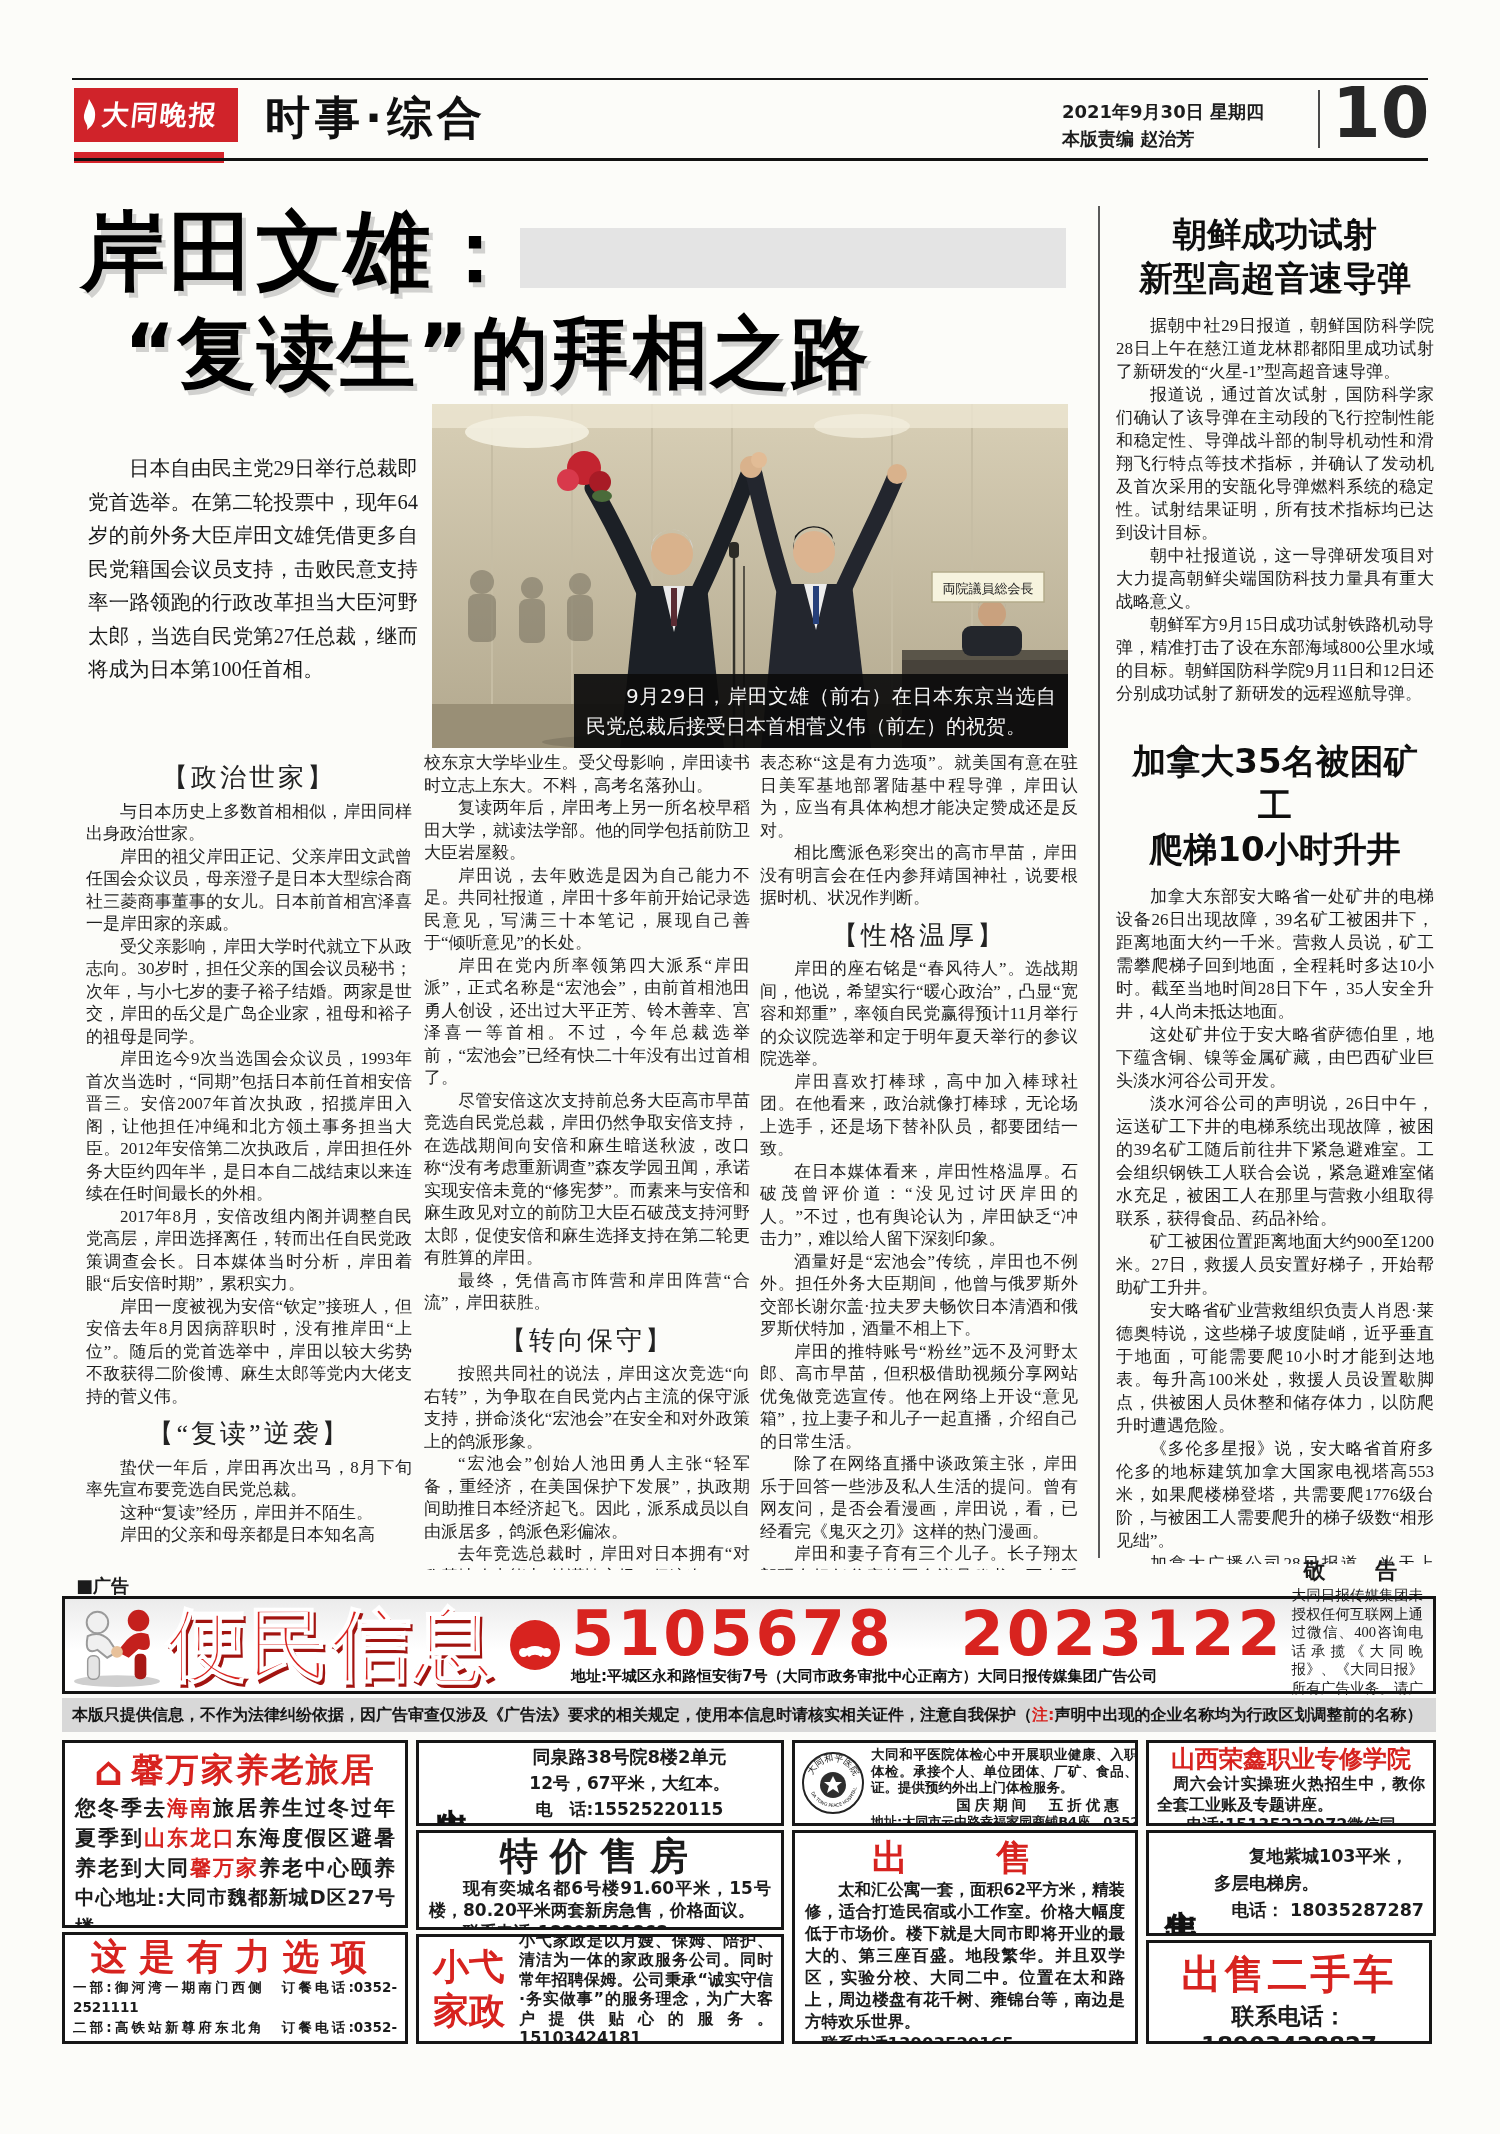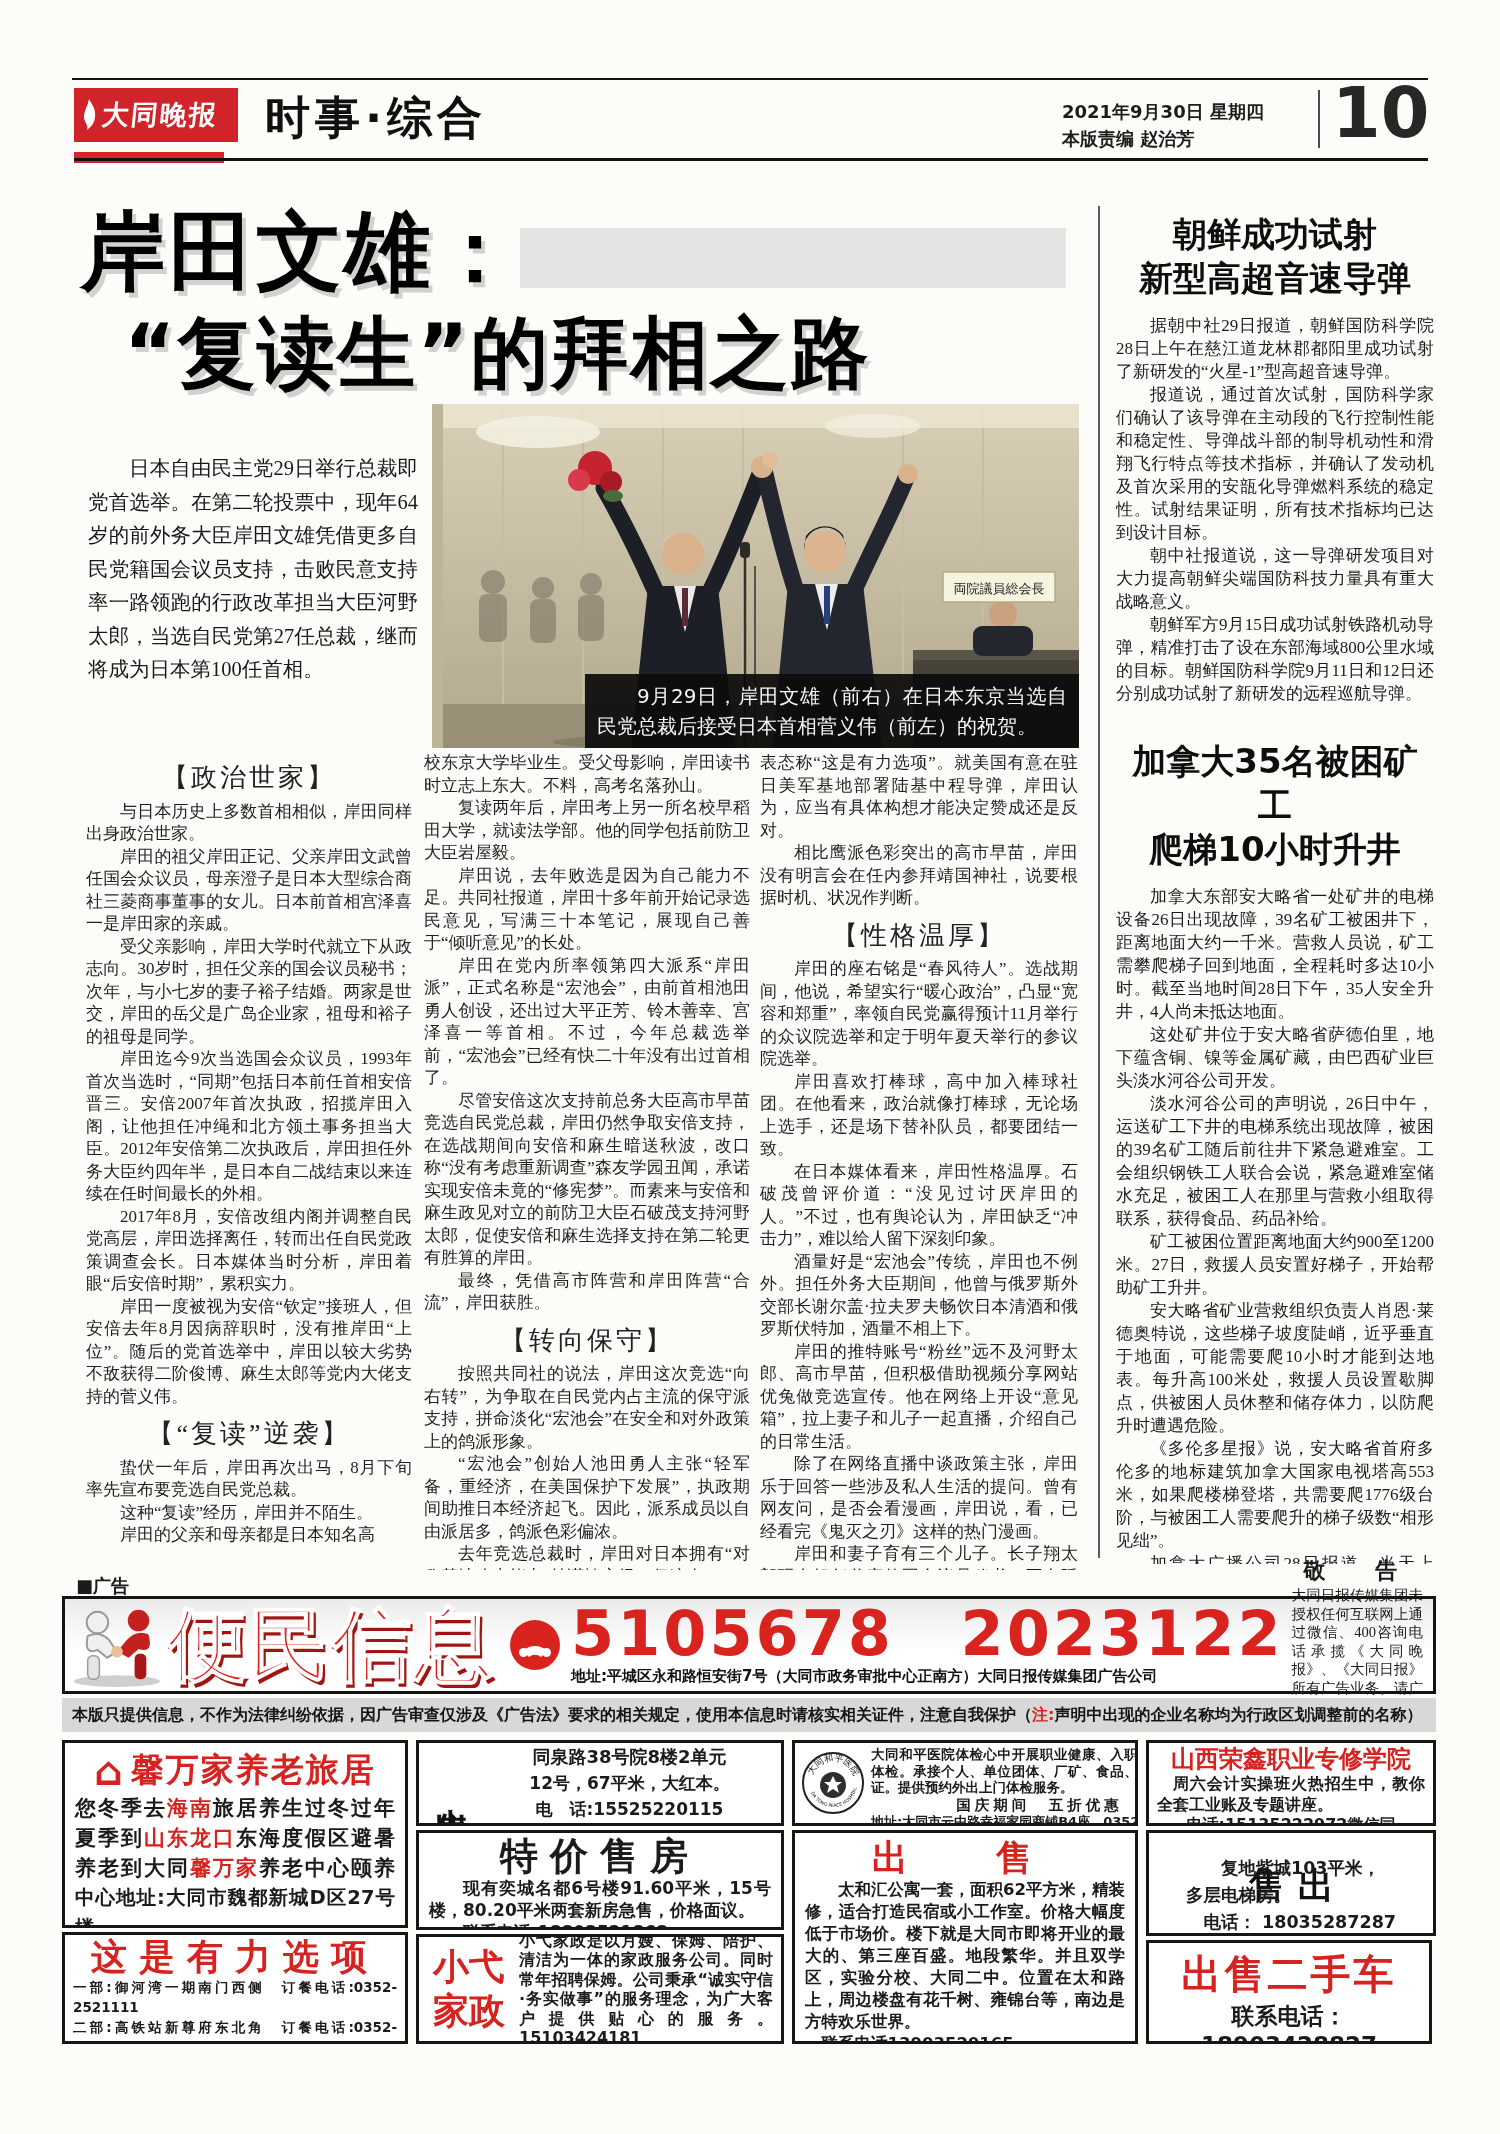--- a/index.html
+++ b/index.html
@@ -21,21 +21,21 @@
   
   .hl{font-family:"DejaVu Sans","Liberation Sans",sans-serif;font-weight:900;color:#000;margin:0;
       text-shadow:4px 5px 0 rgba(60,60,60,.22);letter-spacing:2px;white-space:nowrap;}
   .hl1{left:80px;top:194px;font-size:86px;}
   .hl2{left:124px;top:302px;font-size:78px;}
   .kicker{left:520px;top:228px;width:546px;height:60px;background:#e4e4e4;}
 
   
   .lead{left:88px;top:452px;width:330px;height:296px;font-size:20.5px;line-height:33.5px;
         text-align:justify;text-indent:2em;color:#181818;overflow:hidden;}
-  .photo{left:432px;top:404px;width:636px;height:344px;margin:0;overflow:hidden;background:#bdb49a;padding-left:11px;}
+  .photo{left:432px;top:404px;width:636px;height:344px;margin:0;overflow:hidden;background:#bdb49a;}
   .photo svg{display:block;}
   .photo-caption{position:absolute;right:0;bottom:0;width:494px;background:rgba(12,12,12,.93);color:#f7f7f7;
         font-family:"DejaVu Sans",sans-serif;font-weight:500;font-size:20px;line-height:30px;
         padding:7px 12px;box-sizing:border-box;text-align:justify;text-indent:2em;}
 
   
   .col{top:752px;height:818px;overflow:hidden;font-size:17px;line-height:22.5px;text-align:justify;color:#1f1f1f;}
   .col1{left:86px;width:326px;}
   .col2{left:424px;width:326px;}
   .col3{left:760px;width:318px;}
@@ -106,21 +106,21 @@
   .hp-addr{font-size:13px;font-weight:700;line-height:16px;white-space:nowrap;}
   .boxC2{left:730px;top:90px;width:346px;height:214px;padding:4px 10px;}
   .sale2-title{color:#d7231f;font-size:36px;font-weight:900;letter-spacing:26px;text-align:center;line-height:42px;}
   .sale2-body{font-size:16.5px;font-weight:700;line-height:22px;text-align:justify;text-indent:2em;}
   .sale2-phone{font-size:16.5px;font-weight:700;text-indent:1em;}
   
   .boxD1{left:1084px;top:0;width:290px;height:86px;padding:2px 8px;}
   .rx-title{color:#d7231f;font-size:24px;font-weight:900;text-align:center;line-height:28px;}
   .rx-body{font-size:16px;font-weight:700;line-height:21px;text-align:justify;text-indent:1em;}
   .rx-phone{font-size:16px;font-weight:700;text-align:center;}
-  .boxD2{left:1084px;top:90px;width:290px;height:106px;display:flex;align-items:center;padding:4px 8px;gap:16px;flex-direction:column;}
+  .boxD2{left:1084px;top:90px;width:290px;height:106px;display:flex;align-items:center;padding:4px 8px;gap:8px;}
   .sale3-title{font-size:36px;letter-spacing:2px;}
   .sale3-body{flex:1;font-weight:700;}
   .sale3-l1{font-size:17.5px;line-height:27px;text-indent:2em;}
   .sale3-l2{font-size:17.5px;line-height:27px;}
   .sale3-phone{font-size:17.5px;line-height:27px;text-indent:1em;}
   .boxD3{left:1084px;top:200px;width:286px;height:104px;padding:8px 6px;text-align:center;}
   .esc-title{color:#d7231f;font-size:40px;font-weight:900;letter-spacing:3px;line-height:46px;}
   .esc-phone{font-size:23px;font-weight:800;margin-top:4px;}
 </style>
 </head>

